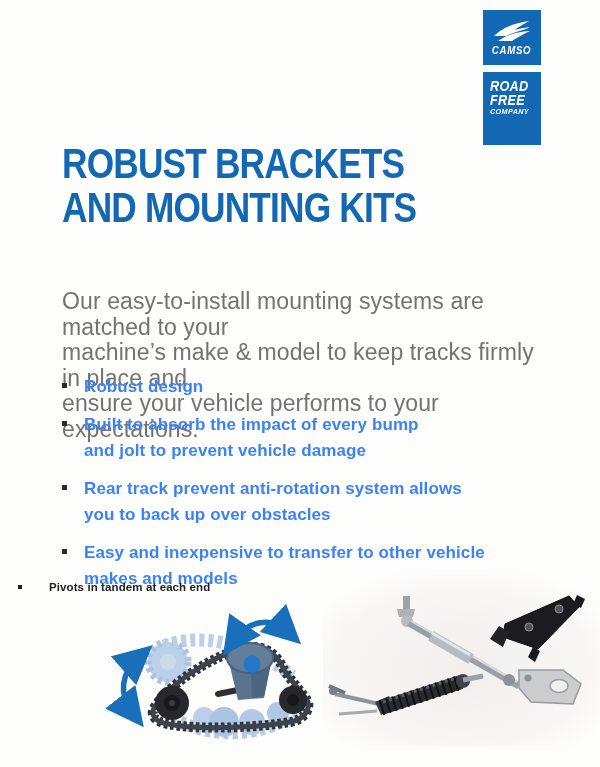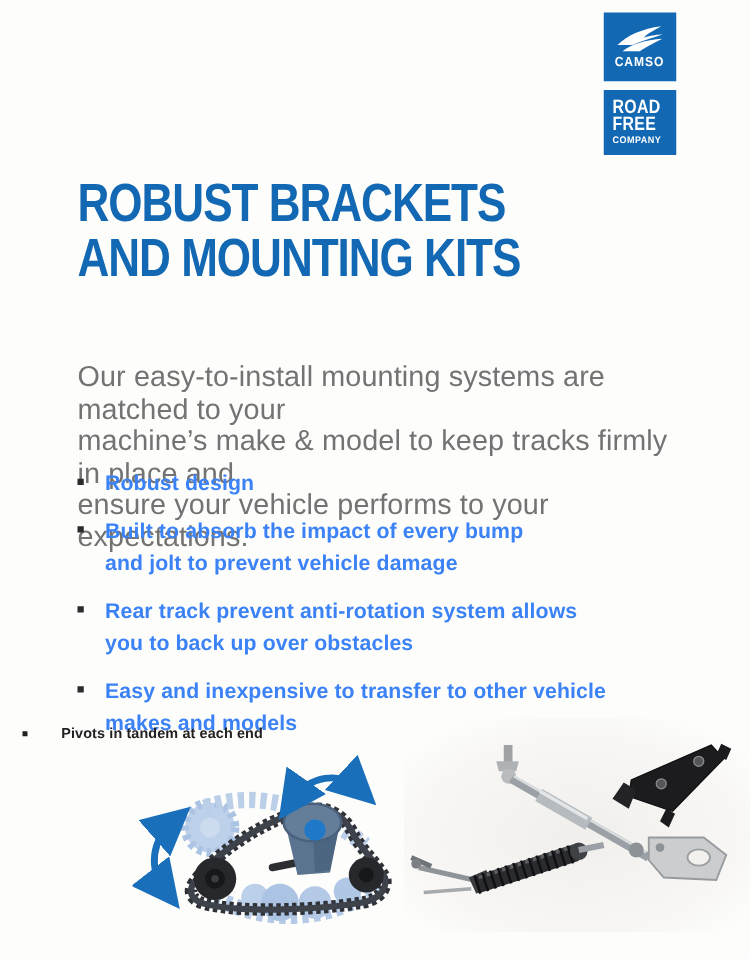--- a/index.html
+++ b/index.html
@@ -4,26 +4,26 @@
 <style>
   html,body{margin:0;padding:0;}
   body{
     width:600px;height:767px;position:relative;overflow:hidden;
     background:#fdfdfc;
     font-family:"Liberation Sans", sans-serif;
     -webkit-font-smoothing:antialiased;
   }
 
   
-  .logo-stack{position:absolute;left:483px;top:10px;width:58px;}
+  .logo-stack{position:absolute;left:483px;top:10px;width:58px;font-style:italic;}
   .logo-box{background:#1268b3;width:58px;box-sizing:border-box;}
   .camso-box{height:55px;display:flex;flex-direction:column;align-items:center;justify-content:center;margin-bottom:7px;}
   .camso-swoosh{width:40px;height:24px;display:block;}
   .camso-word{color:#fff;font-weight:bold;font-size:10.5px;letter-spacing:0.8px;margin-top:1px;transform:scaleX(0.92);}
-  .roadfree-box{height:52px;padding:7px 0 0 7px;}
+  .roadfree-box{height:73px;padding:7px 0 0 7px;}
   .rf-line{color:#fff;font-weight:bold;line-height:14px;font-size:15.5px;transform:scaleX(0.82);transform-origin:left center;letter-spacing:0.3px;}
   .rf-company{font-size:7.6px;line-height:10px;letter-spacing:0.4px;transform:scaleX(0.95);transform-origin:left center;font-weight:bold;color:#fff;}
 
   
   .main-heading{
     position:absolute;left:62px;top:141px;margin:0;
     color:#1268b2;font-size:43px;line-height:44px;font-weight:bold;
     letter-spacing:-1px;transform:scaleX(0.82);transform-origin:left top;
     white-space:nowrap;
   }

